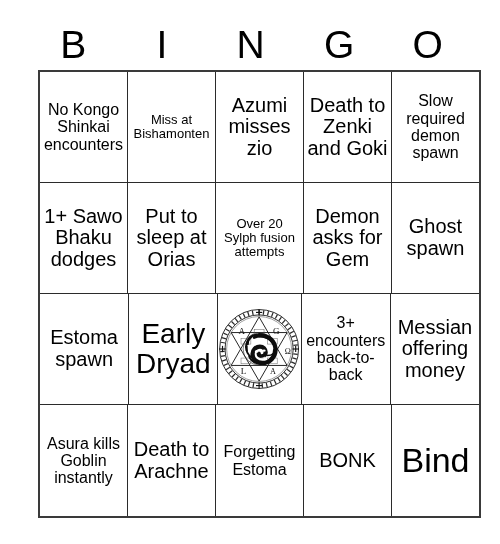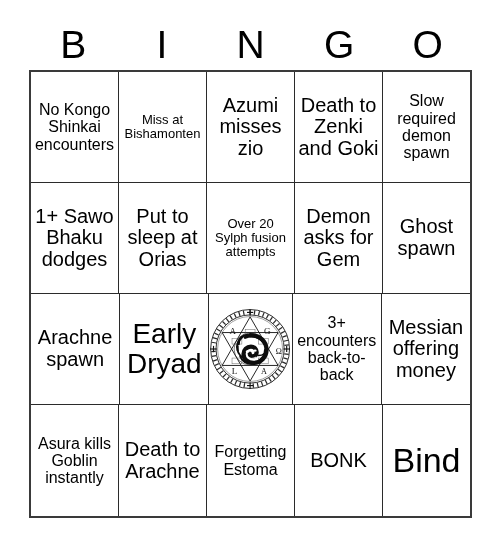--- a/index.html
+++ b/index.html
@@ -41,21 +41,21 @@
     font-size: 39px;
     line-height: 1;
     font-weight: 400;
     letter-spacing: 0;
     color: #000000;
   }
 
   
   #bingo-grid {
     position: absolute;
-    left: 29px;
+    left: 38px;
     top: 70px;
     width: 443px;
     height: 448px;
     box-sizing: border-box;
     border-top: 2px solid #3a3a3a;
     border-left: 2px solid #3a3a3a;
     border-right: 2px solid #3a3a3a;
     border-bottom: 2px solid #3a3a3a;
     display: flex;
     flex-direction: column;
@@ -160,21 +160,21 @@
       <div class="bingo-cell fs-md">
           <span class="cell-text">Demon asks for Gem</span>
         </div>
       <div class="bingo-cell fs-lg">
           <span class="cell-text">Ghost spawn</span>
         </div>
     </div>
 
     <div class="bingo-row">
       <div class="bingo-cell fs-md">
-          <span class="cell-text">Arachne spawn</span>
+          <span class="cell-text">Estoma spawn</span>
         </div>
       <div class="bingo-cell fs-xl">
           <span class="cell-text">Early Dryad</span>
         </div>
       <div class="bingo-cell free-cell">
         <svg id="free-seal" viewBox="0 0 100 100">
           <circle cx="50" cy="50" r="48" fill="#ffffff" stroke="#1a1a1a" stroke-width="1.1"></circle>
           <circle cx="50" cy="50" r="41.5" fill="#ffffff" stroke="#1a1a1a" stroke-width="1.1"></circle>
           <circle cx="50" cy="50" r="39.5" fill="none" stroke="#1a1a1a" stroke-width="0.5"></circle>
 

